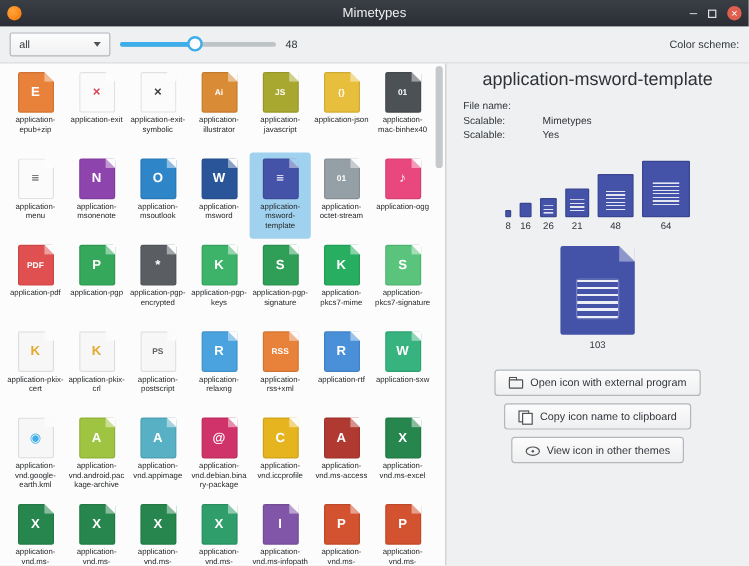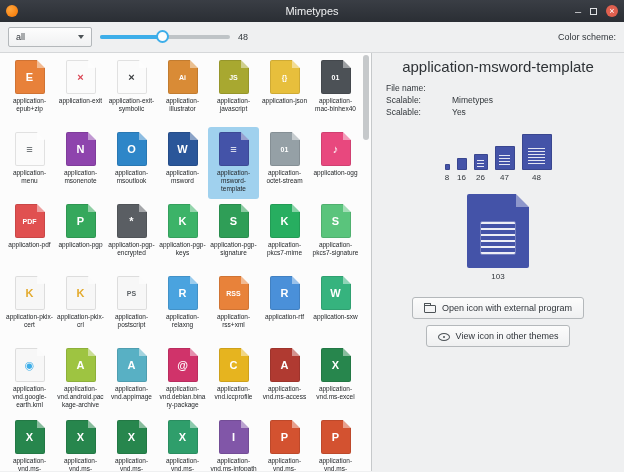--- a/index.html
+++ b/index.html
@@ -495,40 +495,50 @@
         <div class="size-item">
           <div class="mini-doc" style="width: 14px; height: 16px; background: rgb(68, 83, 168);">
             <span class="lines" style="inset: 38% 22% 18%;"></span>
           </div>
           <div class="size-label">26</div>
         </div>
         <div class="size-item">
           <div class="mini-doc" style="width: 20px; height: 24px; background: rgb(68, 83, 168);">
             <span class="lines" style="inset: 38% 22% 18%;"></span>
           </div>
-          <div class="size-label">47</div>
+          <div class="size-label">21</div>
         </div>
         <div class="size-item">
           <div class="mini-doc" style="width: 30px; height: 36px; background: rgb(68, 83, 168);">
             <span class="lines" style="inset: 38% 22% 18%;"></span>
           </div>
           <div class="size-label">48</div>
+        </div>
+        <div class="size-item">
+          <div class="mini-doc" style="width: 40px; height: 47px; background: rgb(68, 83, 168);">
+            <span class="lines" style="inset: 38% 22% 18%;"></span>
+          </div>
+          <div class="size-label">64</div>
         </div>
       </div>
     <div class="large-wrap">
       <div class="large-doc" style="background: rgb(68, 83, 168);">
           <span class="lines"></span>
         </div>
       <div class="size-label">103</div>
     </div>
     <div class="actions">
         <button class="action-btn">
           <span class="btn-ico open"></span>
           <span>Open icon with external program</span>
         </button>
         <button class="action-btn">
+          <span class="btn-ico copy"></span>
+          <span>Copy icon name to clipboard</span>
+        </button>
+        <button class="action-btn">
           <span class="btn-ico view"></span>
           <span>View icon in other themes</span>
         </button>
       </div>
   </div>
 
 </div>
 
 </body></html>

